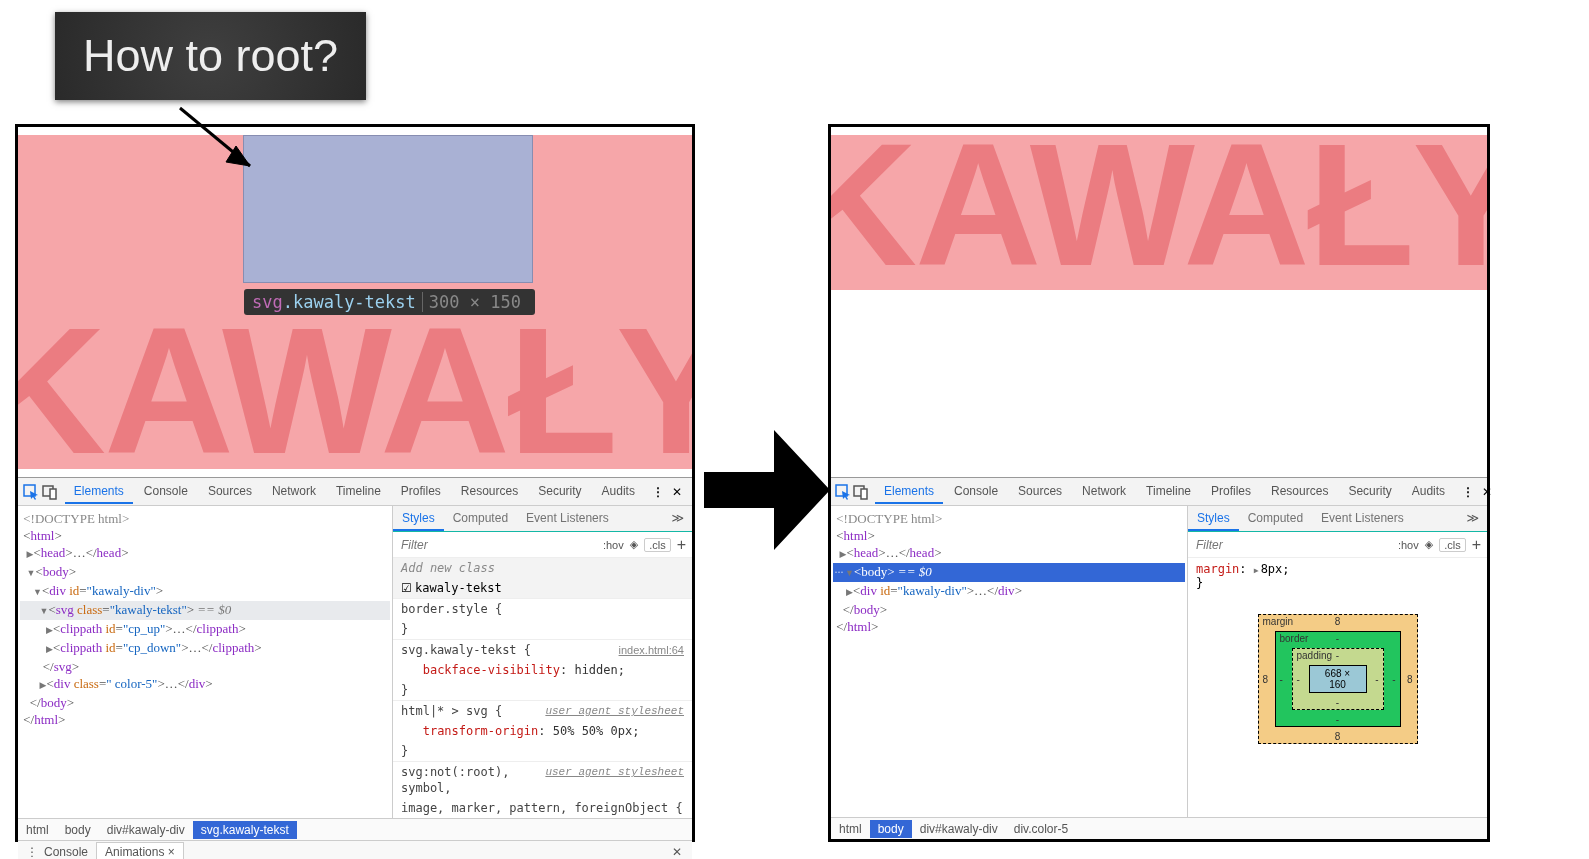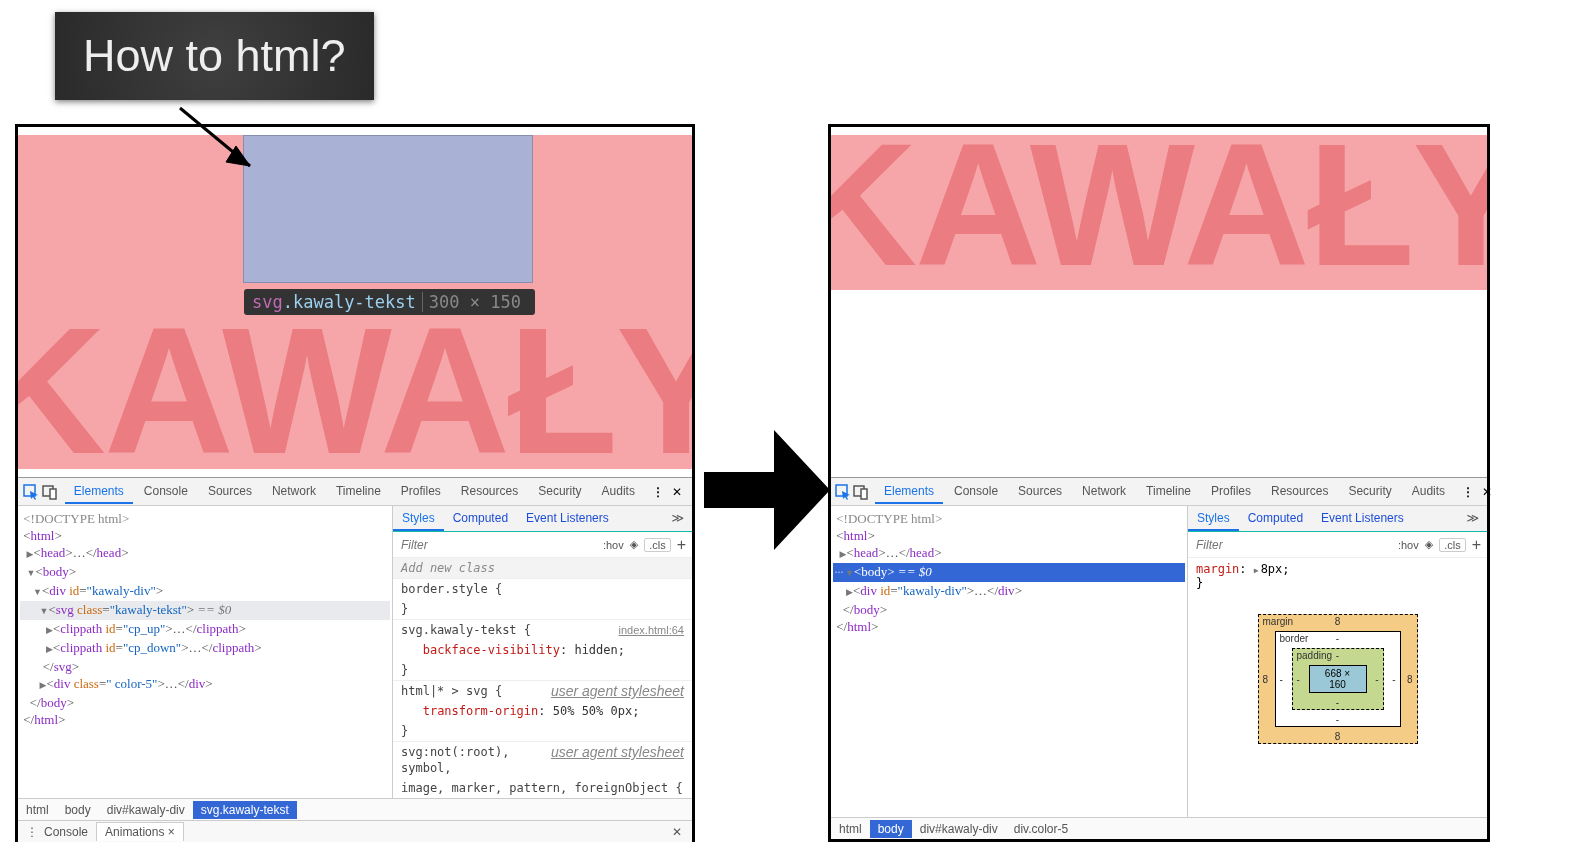--- a/index.html
+++ b/index.html
@@ -127,21 +127,21 @@
   }
 
   .dt-right {
     width:300px; min-width:300px; border-left:1px solid #ccc;
     display:flex; flex-direction:column; font-size:12px;
   }
   .styles-tabs {
     display:flex; border-bottom:1px solid #14b8a6; height:26px; align-items:center;
     background:#f3f3f3; gap:0;
   }
-  .styles-tabs span { padding:5px 9px 4px; color:#1d4ed8; border-bottom:2px solid transparent;}
+  .styles-tabs span { padding:5px 9px 4px; color:#737373; border-bottom:2px solid transparent;}
   .styles-tabs span.active{ color:#1a73e8; border-bottom-color:#1a73e8;}
   .styles-tabs .gg{margin-left:auto; padding-right:8px; color:#555;}
   .filter-row {
     display:flex; border-bottom:1px solid #eee; height:26px; align-items:center;
     padding:0 6px;
   }
   .filter-row input {
     border:none; outline:none; flex:1; font-size:12px; font-style:italic; color:#888;
     background:transparent;
   }
@@ -155,34 +155,34 @@
     font-size:12px; line-height:16px;
   }
   .sidebar-content .row{ padding:2px 8px; }
   .sidebar-content .sep{ border-top:1px solid #eee; }
   .sidebar-content .addclass{ color:#888; font-style:italic; background:#f3f3f3;}
   .sidebar-content .check{ background:#f3f3f3;}
   .sidebar-content .src{ float:right; color:#888; text-decoration:underline; font-family:"Segoe UI",Arial; font-style:normal; font-size:11px;}
   .sidebar-content .selname{ color:#444; }
   .sidebar-content .prop{ color:#c41a16; }
   .sidebar-content .propval{ color:#333; }
-  .sidebar-content .ua{ color:#888; font-style:italic; font-family:Liberation Sans, sans-serif; font-size:14px;}
+  .sidebar-content .ua{ color:#888; font-style:italic; font-family:Liberation Mono, monospace; font-size:11px;}
   .sidebar-content .checkbox{font-family:Arial;}
 
   .sideprop {
     padding:4px 8px; font-family:Consolas, monospace; font-size:12px;
   }
   .sideprop .tri::before{content:"▶"; font-size:8px; color:#777; margin-right:2px;}
 
   
   .boxmodel {
     margin:20px auto 0; width:160px; font-size:10px; position:relative;
   }
   .bm-out {border:1px dashed #000; background:#f4cc86; padding:16px; position:relative;}
-  .bm-border{border:1px solid #000; background:#ffffff; padding:16px; position:relative;}
+  .bm-border{border:1px solid #000; background:#22c55e; padding:16px; position:relative;}
   .bm-pad{border:1px dashed #000; background:#c4d98f; padding:16px; position:relative;}
   .bm-in{border:1px solid #000; background:#9bc8d6; text-align:center; padding:2px 6px;}
   .bm-label{position:absolute; top:1px; left:4px; color:#333;}
   .bm-num{position:absolute; font-size:10px; color:#333;}
   .dash{font-size:10px;}
 
   
   .crumb {
     height:22px; border-top:1px solid #ccc; display:flex; align-items:center;
     font-size:12px; background:#fafafa;
@@ -197,21 +197,21 @@
   .bottom-drawer .menu{ width:18px; text-align:center;}
   .bottom-drawer span{ padding:2px 8px;}
   .bottom-drawer .anim{background:#fff; border:1px solid #ccc; border-bottom:none;}
   .bottom-drawer .close{ margin-left:auto; padding:2px 10px;}
 
 </style>
 </head>
 <body>
 
 <div class="callout" style="left:55px; top:12px;">
-  <span>How to html?</span>
+  <span>How to root?</span>
 </div>
 <svg class="arrow-line" style="left:140px; top:104px;" width="140" height="90">
   <line x1="40" y1="4" x2="110" y2="62" stroke-width="3"></line>
   <polygon points="110,62 96,42 86,58"></polygon>
 </svg>
 
 <svg class="big-arrow" style="left:704px; top:420px;" width="130" height="140">
   <polygon points="0,52 70,52 70,10 126,70 70,130 70,88 0,88" fill="#000"></polygon>
 </svg>
 
@@ -284,20 +284,21 @@
         </div>
         <div class="filter-row">
           <input placeholder="Filter" style="">
           <span class="chip">:hov</span>
           <span class="chip pin">◈</span>
           <span class="chip cls">.cls</span>
           <span class="chip plus">+</span>
         </div>
         <div class="sidebar-content">
           <div class="row addclass">Add new class</div>
+          <div class="row check"><span class="checkbox">☑ </span><span>kawaly-tekst</span></div>
           <div class="row sep selname"><span>border.style {</span></div>
           <div class="row selname">}</div>
           <div class="row sep"><span class="src">index.html:64</span><span class="selname">svg.kawaly-tekst {</span></div>
           <div class="row">&nbsp;&nbsp;&nbsp;<span class="prop">backface-visibility</span><span class="propval">: hidden;</span></div>
           <div class="row selname">}</div>
           <div class="row sep"><span class="src ua">user agent stylesheet</span><span class="selname">html|* &gt; svg {</span></div>
           <div class="row">&nbsp;&nbsp;&nbsp;<span class="prop">transform-origin</span><span class="propval">: 50% 50% 0px;</span></div>
           <div class="row selname">}</div>
           <div class="row sep"><span class="src ua">user agent stylesheet</span><span class="selname">svg:not(:root), symbol,</span></div>
           <div class="row selname">image, marker, pattern, foreignObject {</div>

